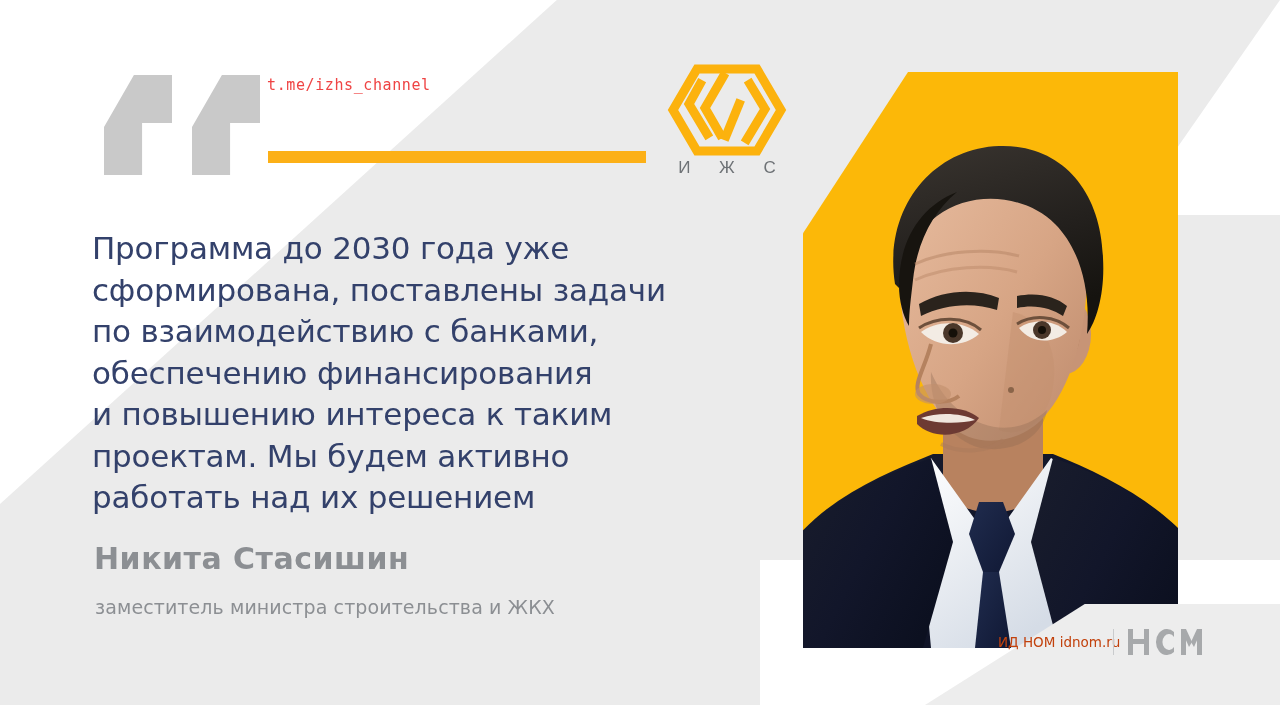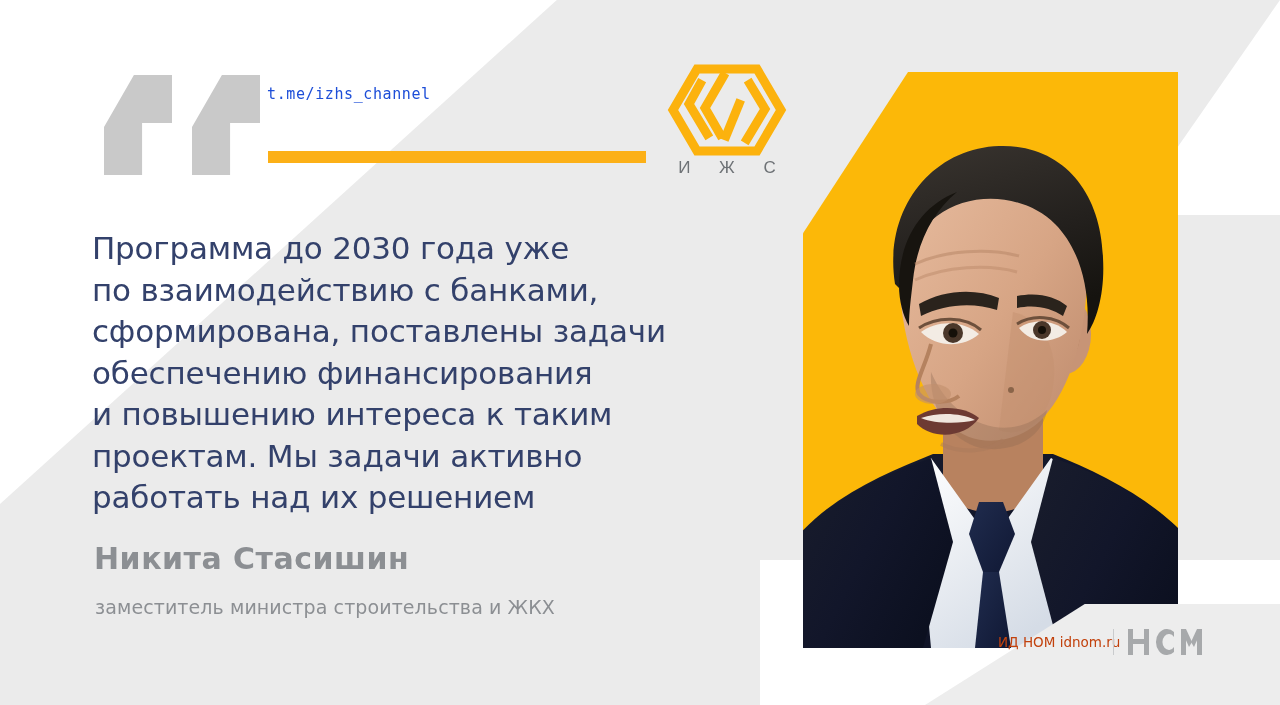--- a/index.html
+++ b/index.html
@@ -77,25 +77,25 @@
     -webkit-clip-path: polygon(0% 52%, 44% 0%, 100% 0%, 100% 48%, 56% 48%, 56% 100%, 0% 100%);
     clip-path: polygon(0% 52%, 44% 0%, 100% 0%, 100% 48%, 56% 48%, 56% 100%, 0% 100%);
   }
   .qmark.m1 { left: 0; }
   .qmark.m2 { left: 88px; }
 
   
   .channel-url {
     position: absolute;
     left: 267px;
-    top: 85px;
+    top: 76px;
     font-family: "DejaVu Sans Mono", monospace;
     font-size: 15px;
     letter-spacing: 0.6px;
-    color: #1d4ed8;
+    color: #ef4444;
     white-space: nowrap;
   }
 
   
   .yellow-rule {
     position: absolute;
     left: 268px;
     top: 151px;
     width: 378px;
     height: 12px;
@@ -335,25 +335,25 @@
 
         <path d="M 138 372 C 158 382 186 380 200 368" stroke="#a97a5c" stroke-width="4" fill="none" opacity="0.5"></path>
 
         <circle cx="208" cy="318" r="3" fill="#8a6449"></circle>
       </svg>
     </div>
   </div>
 
   <div class="quote-text">
     <span class="ln">Программа до 2030 года уже</span>
+    <span class="ln">сформирована, поставлены задачи</span>
     <span class="ln">по взаимодействию с банками,</span>
-    <span class="ln">сформирована, поставлены задачи</span>
     <span class="ln">обеспечению финансирования</span>
     <span class="ln">и повышению интереса к таким</span>
-    <span class="ln">проектам. Мы задачи активно</span>
+    <span class="ln">проектам. Мы будем активно</span>
     <span class="ln">работать над их решением</span>
   </div>
 
   <div class="author-name">Никита Стасишин</div>
   <div class="author-role">заместитель министра строительства и ЖКХ</div>
 
   <div class="footer-panel"></div>
   <div class="footer-credit">ИД НОМ idnom.ru</div>
   <div class="footer-sep"></div>
   <div class="footer-logo">

